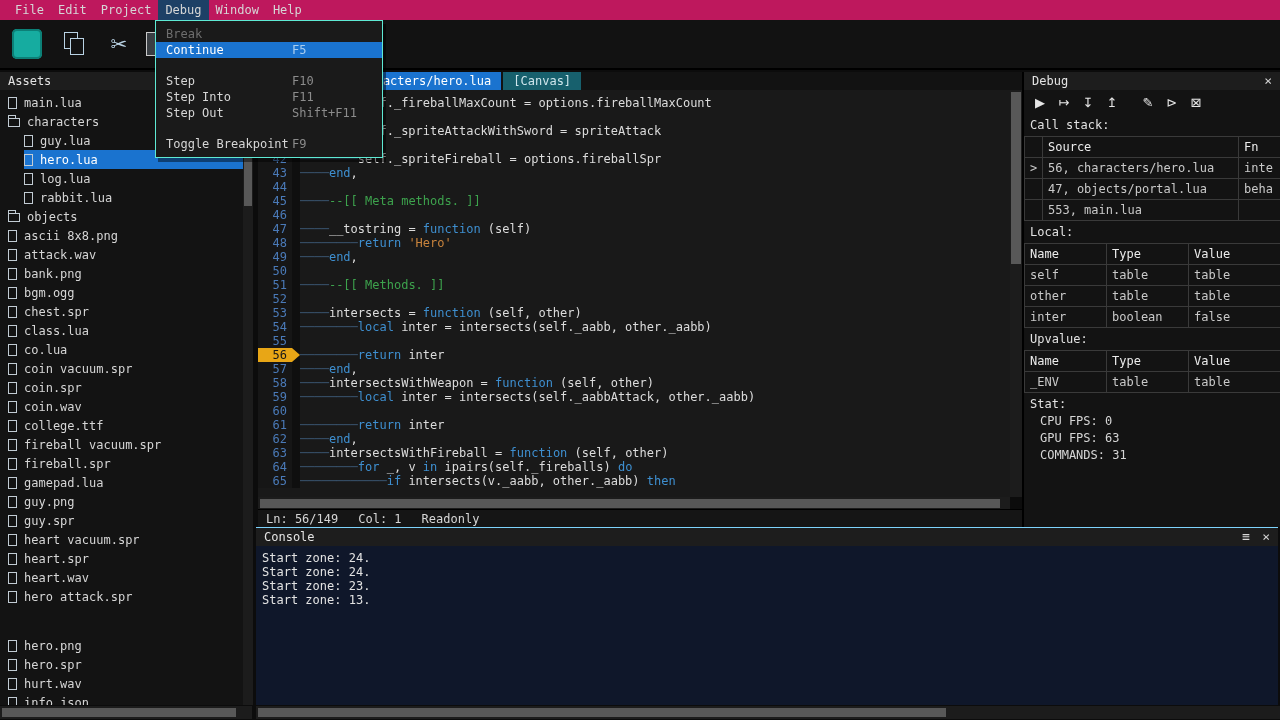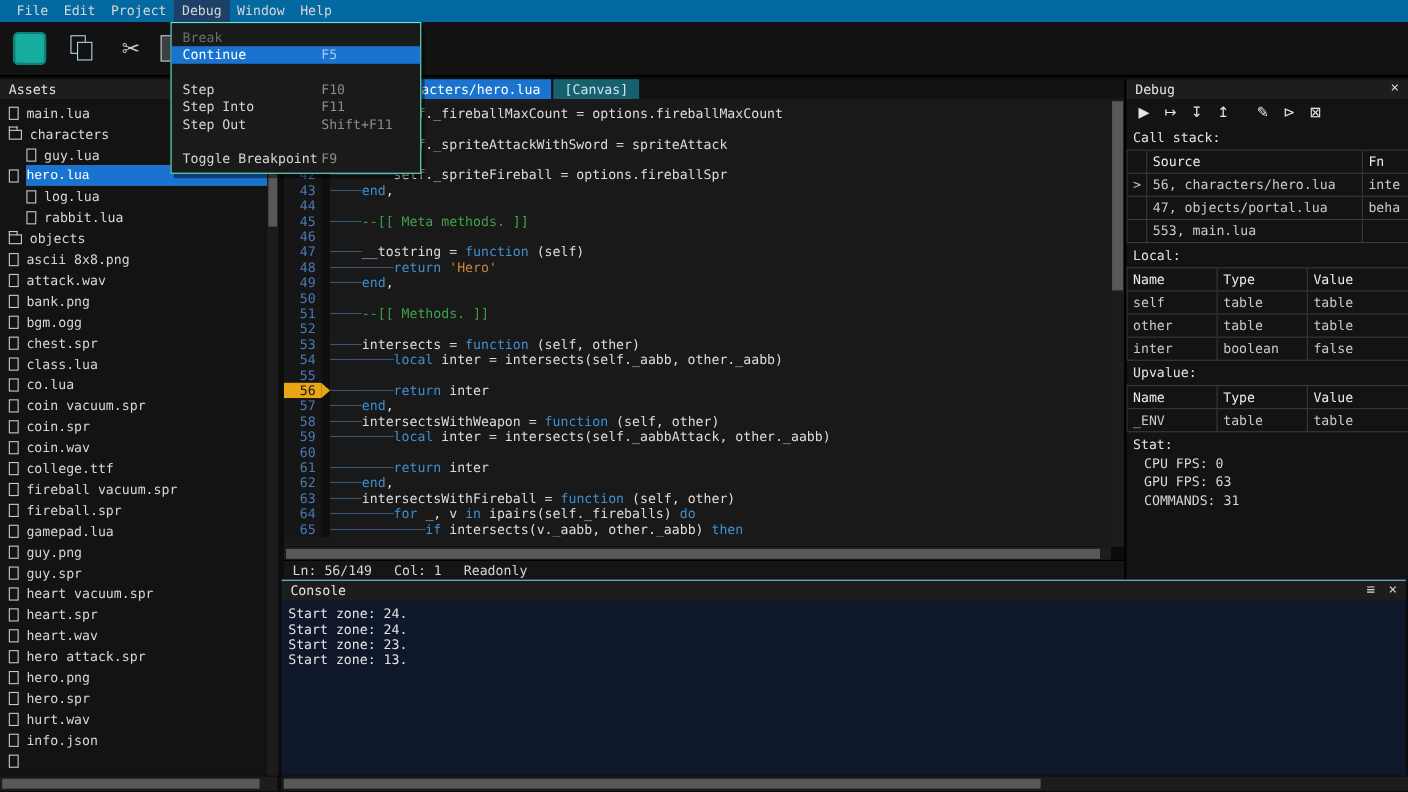--- a/index.html
+++ b/index.html
@@ -1,21 +1,21 @@
 <!DOCTYPE html>
 <html><head>
 <meta charset="utf-8">
 <style>
   *{margin:0;padding:0;box-sizing:border-box}
   html,body{background:#000}
   #stage{position:relative;width:1280px;height:720px;background:#0c0c0c;overflow:hidden;
          font-family:"DejaVu Sans Mono",monospace;font-size:12px;color:#d6d6d6;cursor:default}
 
   
-  #menubar{position:absolute;left:0;top:0;width:1280px;height:20px;background:#0369a1;display:flex;padding-left:8px}
+  #menubar{position:absolute;left:0;top:0;width:1280px;height:20px;background:#be185d;display:flex;padding-left:8px}
   .mitem{padding:0 7px;line-height:20px}
   .mitem.open{background:#1d4066}
 
   
   #toolbar{position:absolute;left:0;top:20px;width:1280px;height:50px;background:#121212;border-bottom:2px solid #000}
   .tool{position:absolute;top:9px;width:30px;height:30px;display:flex;align-items:center;justify-content:center}
   .tool.logo{left:12px;background:#16aca0;border-radius:5px;box-shadow:inset 0 0 0 2px #0c8077}
   .tool.copy i{position:absolute;width:14px;height:17px;border:1px solid #b9d2e4;background:#121212;display:block}
   .tool.copy{left:60px}
   .tool.copy i:first-child{left:4px;top:3px}
@@ -130,21 +130,21 @@
           <span>main.lua</span>
         </div>
         <div class="arow" style="padding-left: 8px;">
           <span class="ticon folder"></span>
           <span>characters</span>
         </div>
         <div class="arow" style="padding-left: 24px;">
           <span class="ticon file"></span>
           <span>guy.lua</span>
         </div>
-        <div class="arow sel" style="padding-left: 8px; font-family: Liberation Mono, monospace;">
+        <div class="arow sel" style="padding-left: 24px;">
           <span class="ticon file"></span>
           <span>hero.lua</span>
         </div>
         <div class="arow" style="padding-left: 24px;">
           <span class="ticon file"></span>
           <span>log.lua</span>
         </div>
         <div class="arow" style="padding-left: 24px;">
           <span class="ticon file"></span>
           <span>rabbit.lua</span>
@@ -226,21 +226,21 @@
           <span>heart.spr</span>
         </div>
         <div class="arow" style="padding-left: 8px;">
           <span class="ticon file"></span>
           <span>heart.wav</span>
         </div>
         <div class="arow" style="padding-left: 8px;">
           <span class="ticon file"></span>
           <span>hero attack.spr</span>
         </div>
-        <div class="arow" style="padding-left: 8px;">
+        <div class="arow" style="padding-left: 8px; margin-top: 30px;">
           <span class="ticon file"></span>
           <span>hero.png</span>
         </div>
         <div class="arow" style="padding-left: 8px;">
           <span class="ticon file"></span>
           <span>hero.spr</span>
         </div>
         <div class="arow" style="padding-left: 8px;">
           <span class="ticon file"></span>
           <span>hurt.wav</span>

